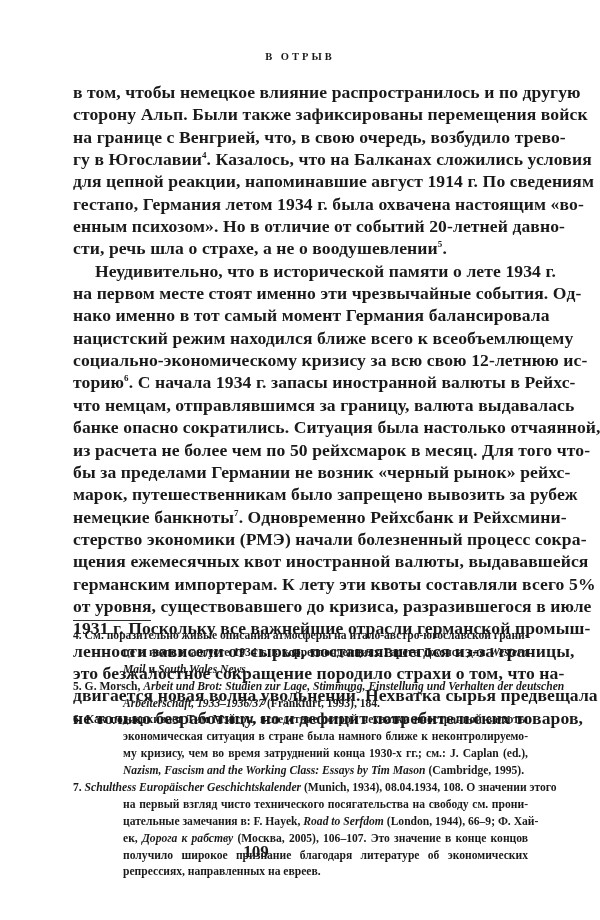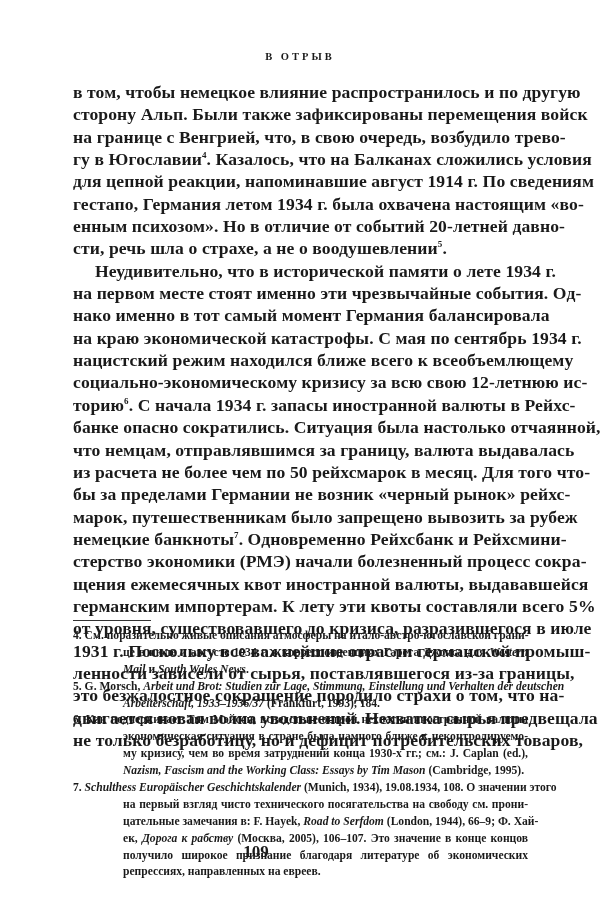--- a/index.html
+++ b/index.html
@@ -117,26 +117,25 @@
     <span class="line">сторону Альп. Были также зафиксированы перемещения войск</span>
     <span class="line">на границе с Венгрией, что, в свою очередь, возбудило трево-</span>
     <span class="line"><span>гу в Югославии</span><sup class="fn">4</sup><span>. Казалось, что на Балканах сложились условия</span></span>
     <span class="line">для цепной реакции, напоминавшие август 1914 г. По сведениям</span>
     <span class="line">гестапо, Германия летом 1934 г. была охвачена настоящим «во-</span>
     <span class="line">енным психозом». Но в отличие от событий 20-летней давно-</span>
     <span class="line last"><span>сти, речь шла о страхе, а не о воодушевлении</span><sup class="fn">5</sup><span>.</span></span>
     <span class="line indent">Неудивительно, что в исторической памяти о лете 1934 г.</span>
     <span class="line">на первом месте стоят именно эти чрезвычайные события. Од-</span>
     <span class="line">нако именно в тот самый момент Германия балансировала</span>
-    <span class="line">на краю экономической катастрофы. С мая по сентябрь 1934 г.</span>
     <span class="line">нацистский режим находился ближе всего к всеобъемлющему</span>
     <span class="line">социально-экономическому кризису за всю свою 12-летнюю ис-</span>
     <span class="line"><span>торию</span><sup class="fn">6</sup><span>. С начала 1934 г. запасы иностранной валюты в Рейхс-</span></span>
+    <span class="line">что немцам, отправлявшимся за границу, валюта выдавалась</span>
     <span class="line">банке опасно сократились. Ситуация была настолько отчаянной,</span>
-    <span class="line">что немцам, отправлявшимся за границу, валюта выдавалась</span>
     <span class="line">из расчета не более чем по 50 рейхсмарок в месяц. Для того что-</span>
     <span class="line">бы за пределами Германии не возник «черный рынок» рейхс-</span>
     <span class="line">марок, путешественникам было запрещено вывозить за рубеж</span>
     <span class="line"><span>немецкие банкноты</span><sup class="fn">7</sup><span>. Одновременно Рейхсбанк и Рейхсмини-</span></span>
     <span class="line">стерство экономики (РМЭ) начали болезненный процесс сокра-</span>
     <span class="line">щения ежемесячных квот иностранной валюты, выдававшейся</span>
     <span class="line">германским импортерам. К лету эти квоты составляли всего 5%</span>
     <span class="line">от уровня, существовавшего до кризиса, разразившегося в июле</span>
     <span class="line">1931 г. Поскольку все важнейшие отрасли германской промыш-</span>
     <span class="line">ленности зависели от сырья, поставлявшегося из-за границы,</span>
@@ -161,21 +160,21 @@
     </div>
 
     <div class="fn-item">
       <span class="fn-line"><span>6.</span> <span>Как подчеркивает Тим Мэйсон, вследствие острой нехватки иностранной валюты</span></span>
       <span class="fn-line cont">экономическая ситуация в стране была намного ближе к неконтролируемо-</span>
       <span class="fn-line cont">му кризису, чем во время затруднений конца 1930-х гг.; см.: J. Caplan (ed.),</span>
       <span class="fn-line cont last"><i>Nazism, Fascism and the Working Class: Essays by Tim Mason</i><span> (Cambridge, 1995).</span></span>
     </div>
 
     <div class="fn-item">
-      <span class="fn-line"><span>7.</span> <i>Schulthess Europäischer Geschichtskalender</i><span> (Munich, 1934), 19.08.1934, 108. О значении этого</span></span>
+      <span class="fn-line"><span>7.</span> <i>Schulthess Europäischer Geschichtskalender</i><span> (Munich, 1934), 08.04.1934, 108. О значении этого</span></span>
       <span class="fn-line cont">на первый взгляд чисто технического посягательства на свободу см. прони-</span>
       <span class="fn-line cont"><span>цательные замечания в: F. Hayek, </span><i>Road to Serfdom</i><span> (London, 1944), 66–9; Ф. Хай-</span></span>
       <span class="fn-line cont"><span>ек, </span><i>Дорога к рабству</i><span> (Москва, 2005), 106–107. Это значение в конце концов</span></span>
       <span class="fn-line cont">получило широкое признание благодаря литературе об экономических</span>
       <span class="fn-line cont last">репрессиях, направленных на евреев.</span>
     </div>
   </div>
 
   <div class="page-number">109</div>
 </div>

